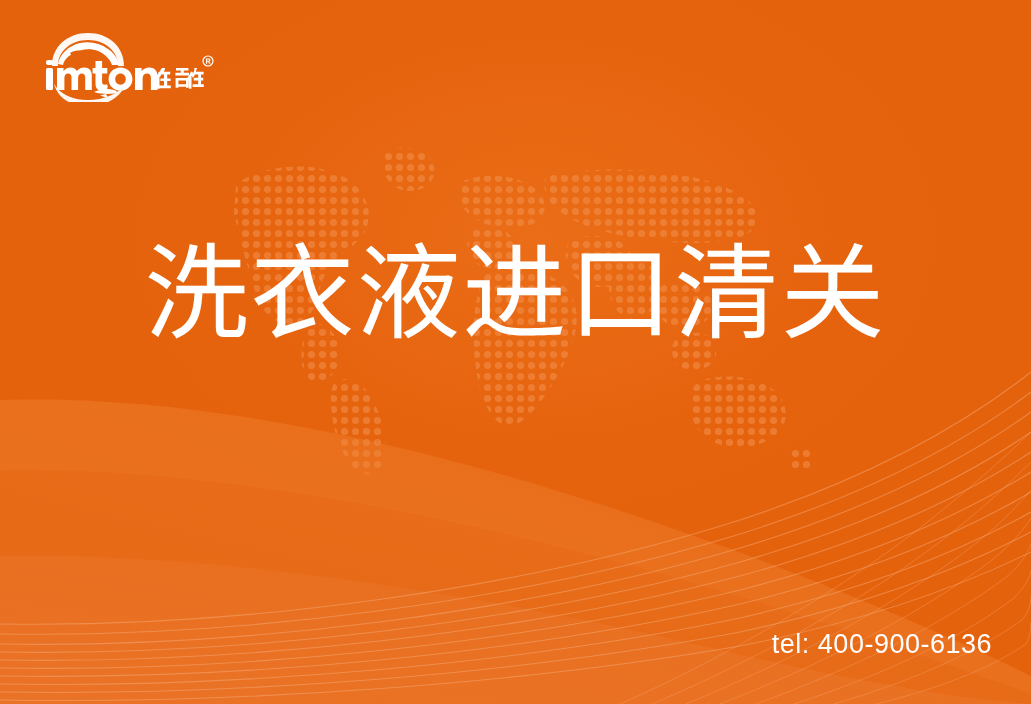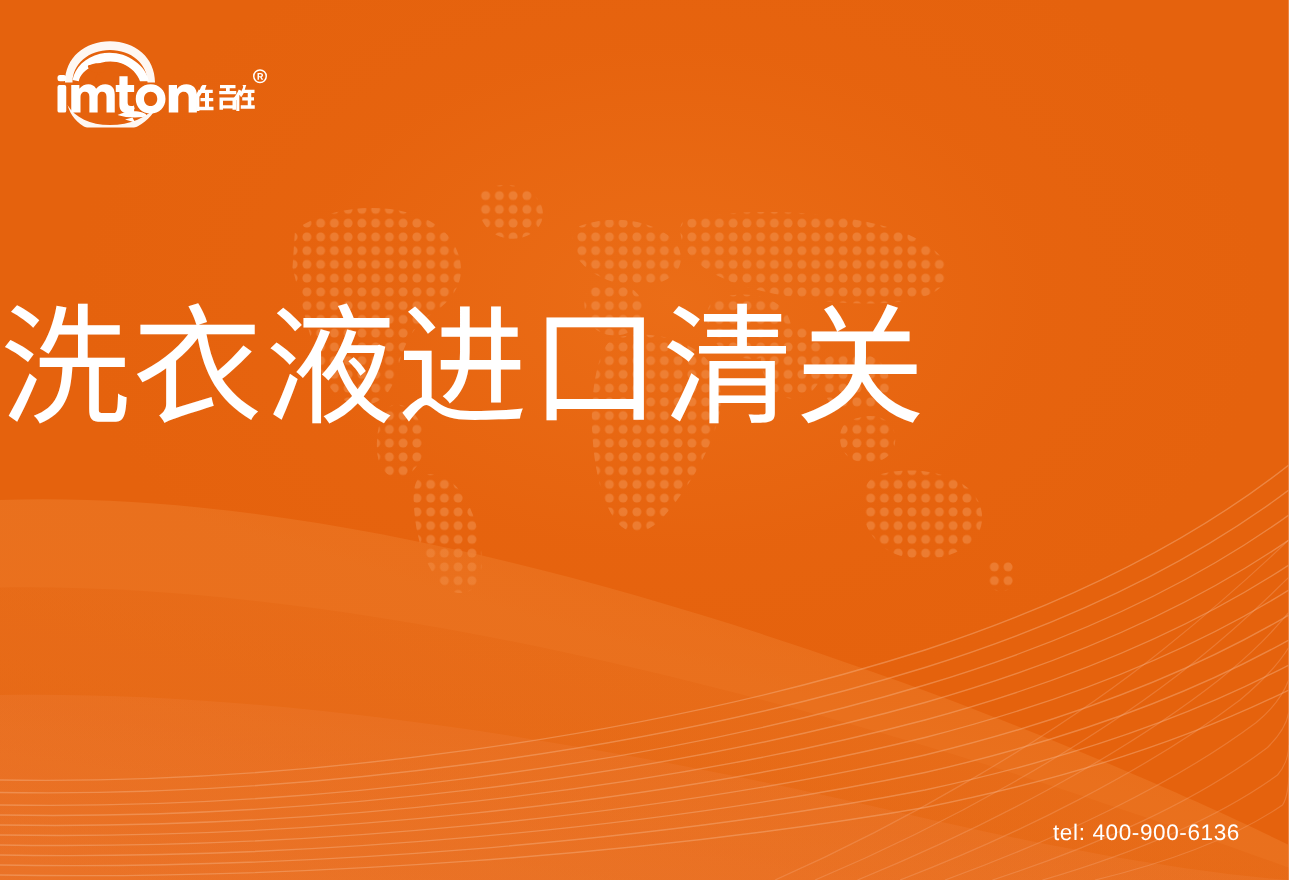--- a/index.html
+++ b/index.html
@@ -88,39 +88,39 @@
   }
   .logo svg { display: block; width: 100%; height: 100%; }
 
   
 
   .headline {
     position: absolute;
     left: 0;
     right: 0;
     top: 232px;
-    text-align: left;
+    text-align: center;
     color: #ffffff;
     font-size: 104px;
     line-height: 124px;
     font-weight: 300;
     letter-spacing: 2px;
     font-family: "DejaVu Sans", "Liberation Sans", sans-serif;
     white-space: nowrap;
   }
   .headline-line { display: block; }
 
   
 
   .tel {
     position: absolute;
     right: 39px;
-    bottom: 27px;
+    bottom: 44px;
     color: #ffffff;
-    font-size: 18px;
+    font-size: 27px;
     letter-spacing: 0.5px;
     font-family: "Liberation Sans", "DejaVu Sans", sans-serif;
     white-space: nowrap;
   }
 </style>
 </head>
 <body>
 
 <div class="banner">
 

